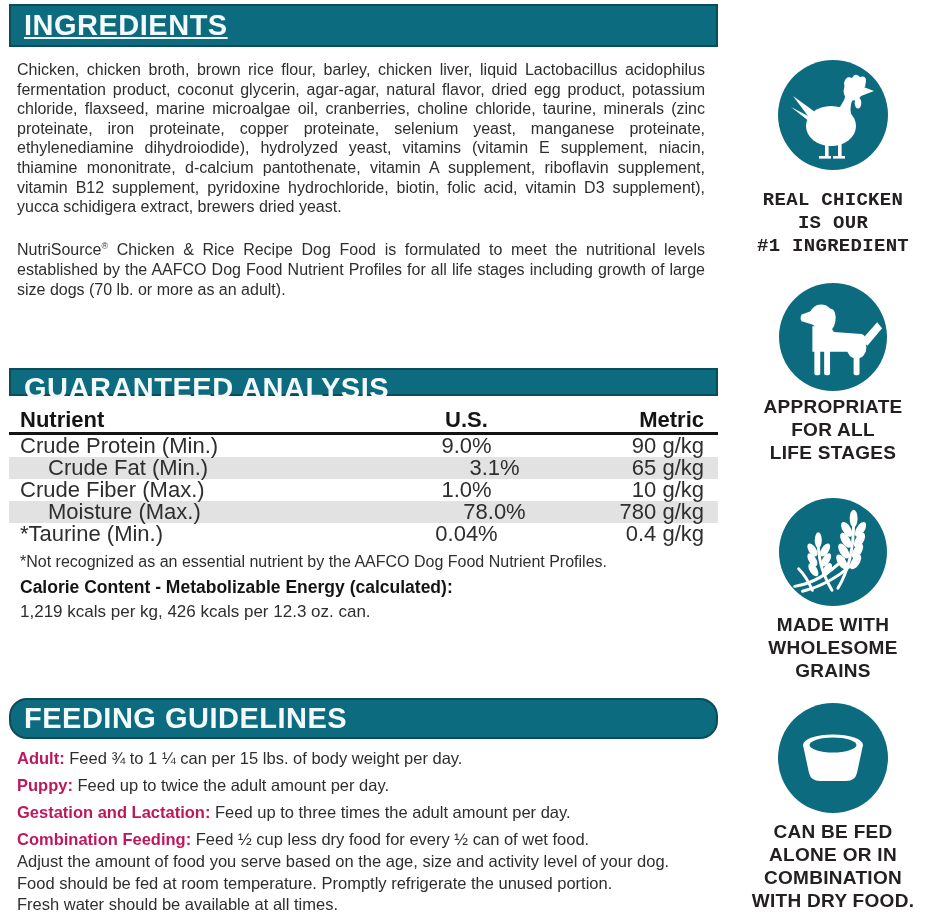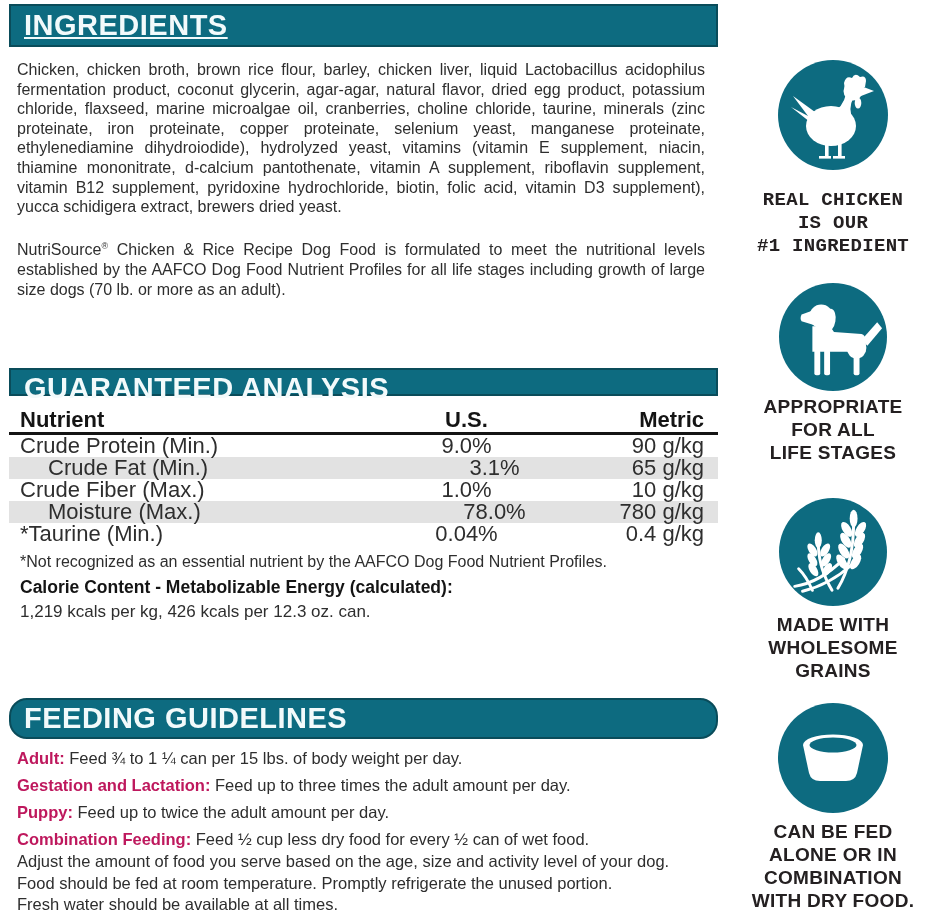--- a/index.html
+++ b/index.html
@@ -111,22 +111,22 @@
 <div class="footnote">*Not recognized as an essential nutrient by the AAFCO Dog Food Nutrient Profiles.</div>
 <div class="cal-heading">Calorie Content - Metabolizable Energy (calculated):</div>
 <div class="cal-text">1,219 kcals per kg, 426 kcals per 12.3 oz. can.</div>
 
 <div class="band" style="top:698px;height:41px;line-height:37px;border-radius:18px;">
   <span>FEEDING GUIDELINES</span>
 </div>
 
 <div class="feeding">
   <div class="feed-item"><b>Adult:</b><span> Feed ¾ to 1 ¼ can per 15 lbs. of body weight per day.</span></div>
+  <div class="feed-item"><b>Puppy:</b><span> Feed up to twice the adult amount per day.</span></div>
   <div class="feed-item"><b>Gestation and Lactation:</b><span> Feed up to three times the adult amount per day.</span></div>
-  <div class="feed-item"><b>Puppy:</b><span> Feed up to twice the adult amount per day.</span></div>
   <div class="feed-item" style="margin-bottom:2px;"><b>Combination Feeding:</b><span> Feed ½ cup less dry food for every ½ can of wet food.</span></div>
   <div class="feed-note">Adjust the amount of food you serve based on the age, size and activity level of your dog.</div>
   <div class="feed-note">Food should be fed at room temperature. Promptly refrigerate the unused portion.</div>
   <div class="feed-note">Fresh water should be available at all times.</div>
 </div>
 
 <div class="badge" style="top:60px;">
   <svg width="110" height="110" viewBox="0 0 110 110">
     <circle cx="55" cy="55" r="55" fill="var(--teal)"></circle>
     <g fill="#ffffff">

